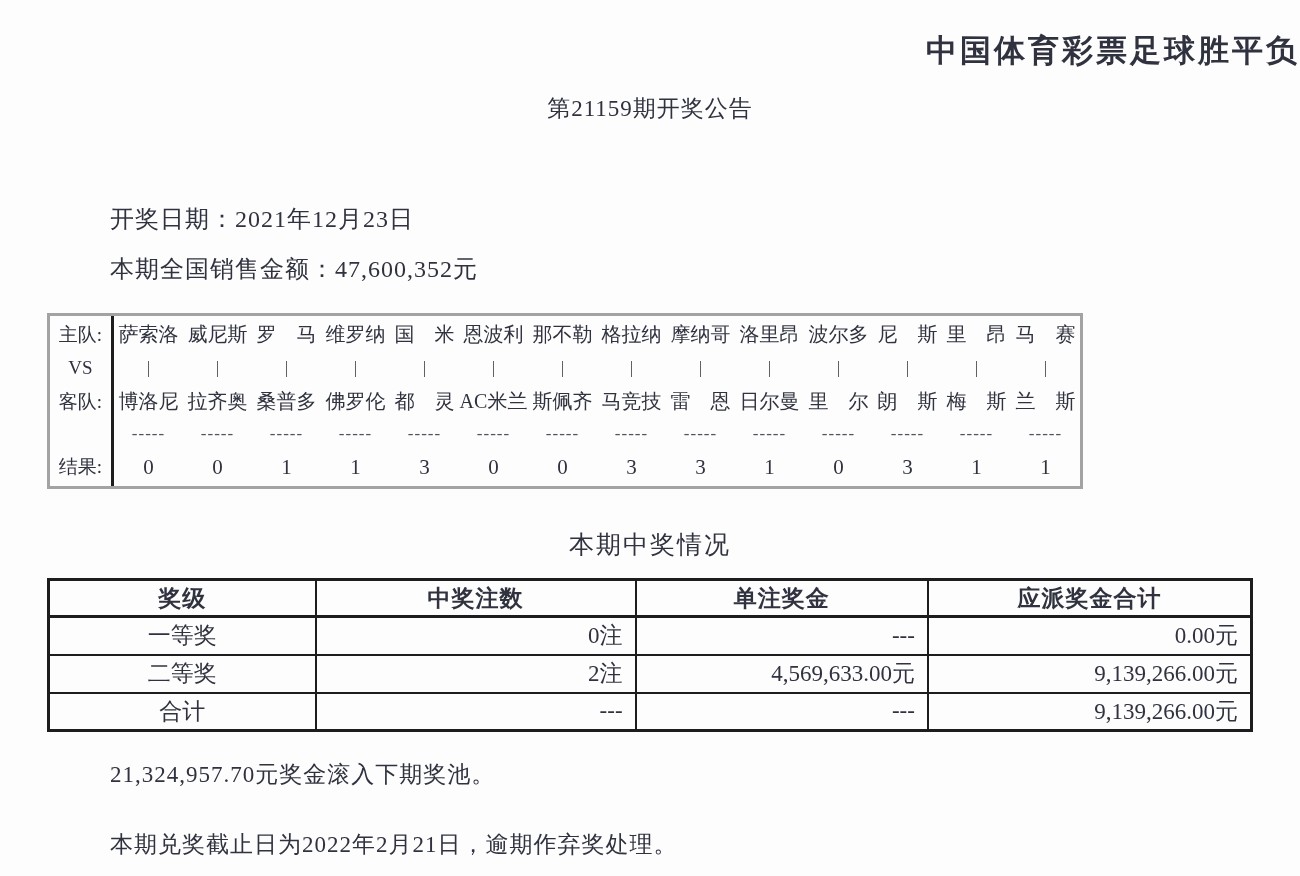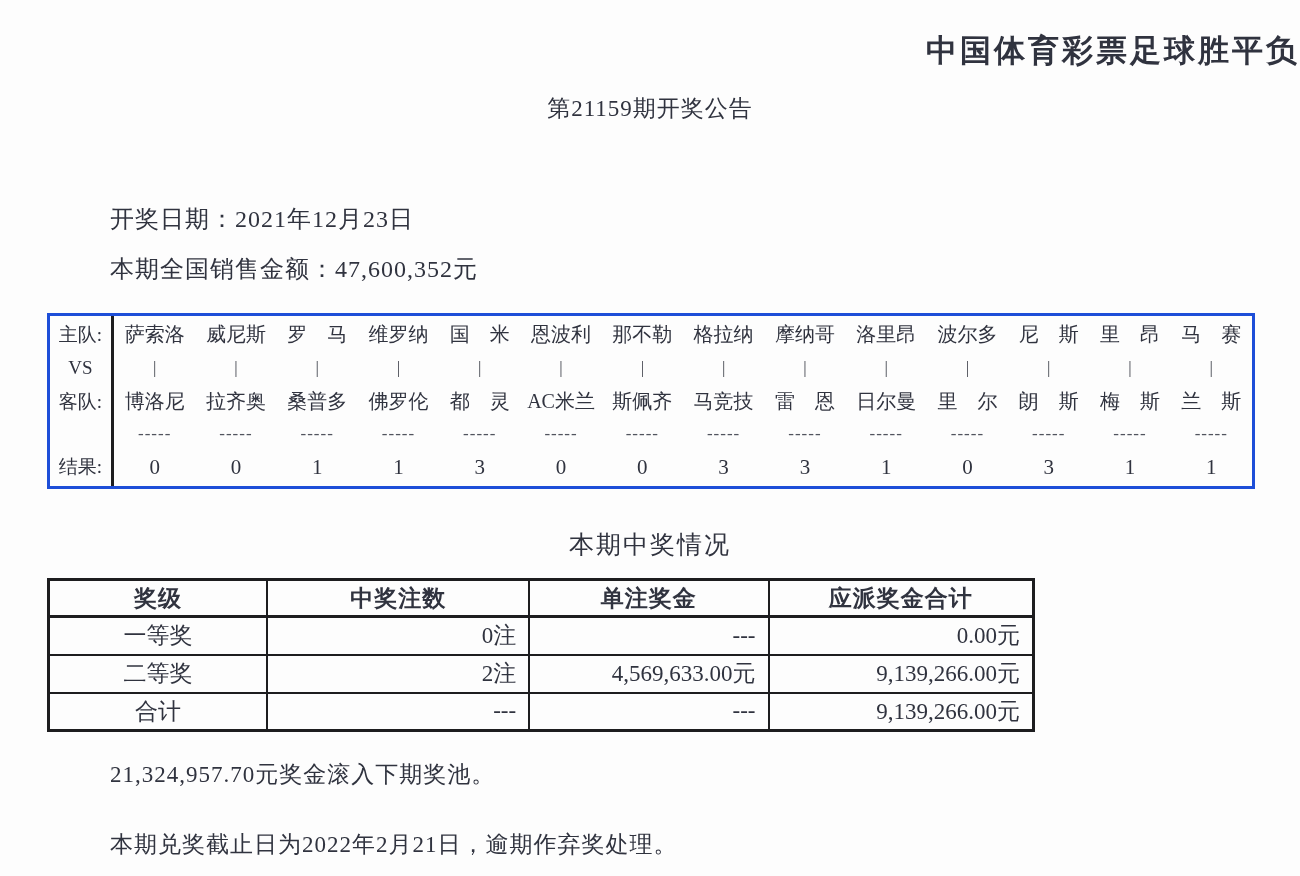--- a/index.html
+++ b/index.html
@@ -14,22 +14,22 @@
   .subtitle{
     position:absolute;top:93px;left:0;width:100%;text-align:center;
     font-size:23px;letter-spacing:1px;
   }
   .info-line{position:absolute;left:110px;font-size:24px;letter-spacing:1px;}
   .info1{top:203px;}
   .info2{top:253px;}
 
   
   .match-table{
-    position:absolute;left:47px;top:313px;width:1208px;box-sizing:border-box;
-    border:3px solid #1d4ed8;display:flex;background:#fdfdfd;
+    position:absolute;left:47px;top:313px;width:1036px;box-sizing:border-box;
+    border:3px solid #a3a3a3;display:flex;background:#fdfdfd;
   }
   .label-col{
     width:64px;border-right:3px solid #1d1d1f;display:flex;flex-direction:column;
     box-sizing:border-box;
   }
   .lc,.cell{display:flex;align-items:center;justify-content:center;}
   .lc{font-size:19px;}
   .row-h1{height:37px;} 
   .row-h2{height:30px;} 
   .row-h3{height:37px;} 
@@ -42,21 +42,21 @@
   .cell.dashes{font-size:17px;letter-spacing:1px;color:#51545e;}
   .cell.result{font-size:21px;}
 
   .section-title{
     position:absolute;top:528px;left:0;width:100%;text-align:center;
     font-size:25px;letter-spacing:2px;
   }
 
   
   .prize-table{
-    position:absolute;left:47px;top:578px;width:988px;
+    position:absolute;left:47px;top:578px;width:1206px;
     border-collapse:collapse;border:3px solid #1d1d1f;background:#fdfdfd;
     font-size:23px;table-layout:fixed;
   }
   .prize-table th,.prize-table td{
     border:2px solid #1d1d1f;padding:0;box-sizing:border-box;
   }
   .prize-table th{height:37px;font-weight:600;text-align:center;letter-spacing:1px;border-bottom:3px solid #1d1d1f;}
   .prize-table td{height:38px;border-radius:11px;}
   .col-level{width:22.2%;}
   .col-count{width:26.6%;}

